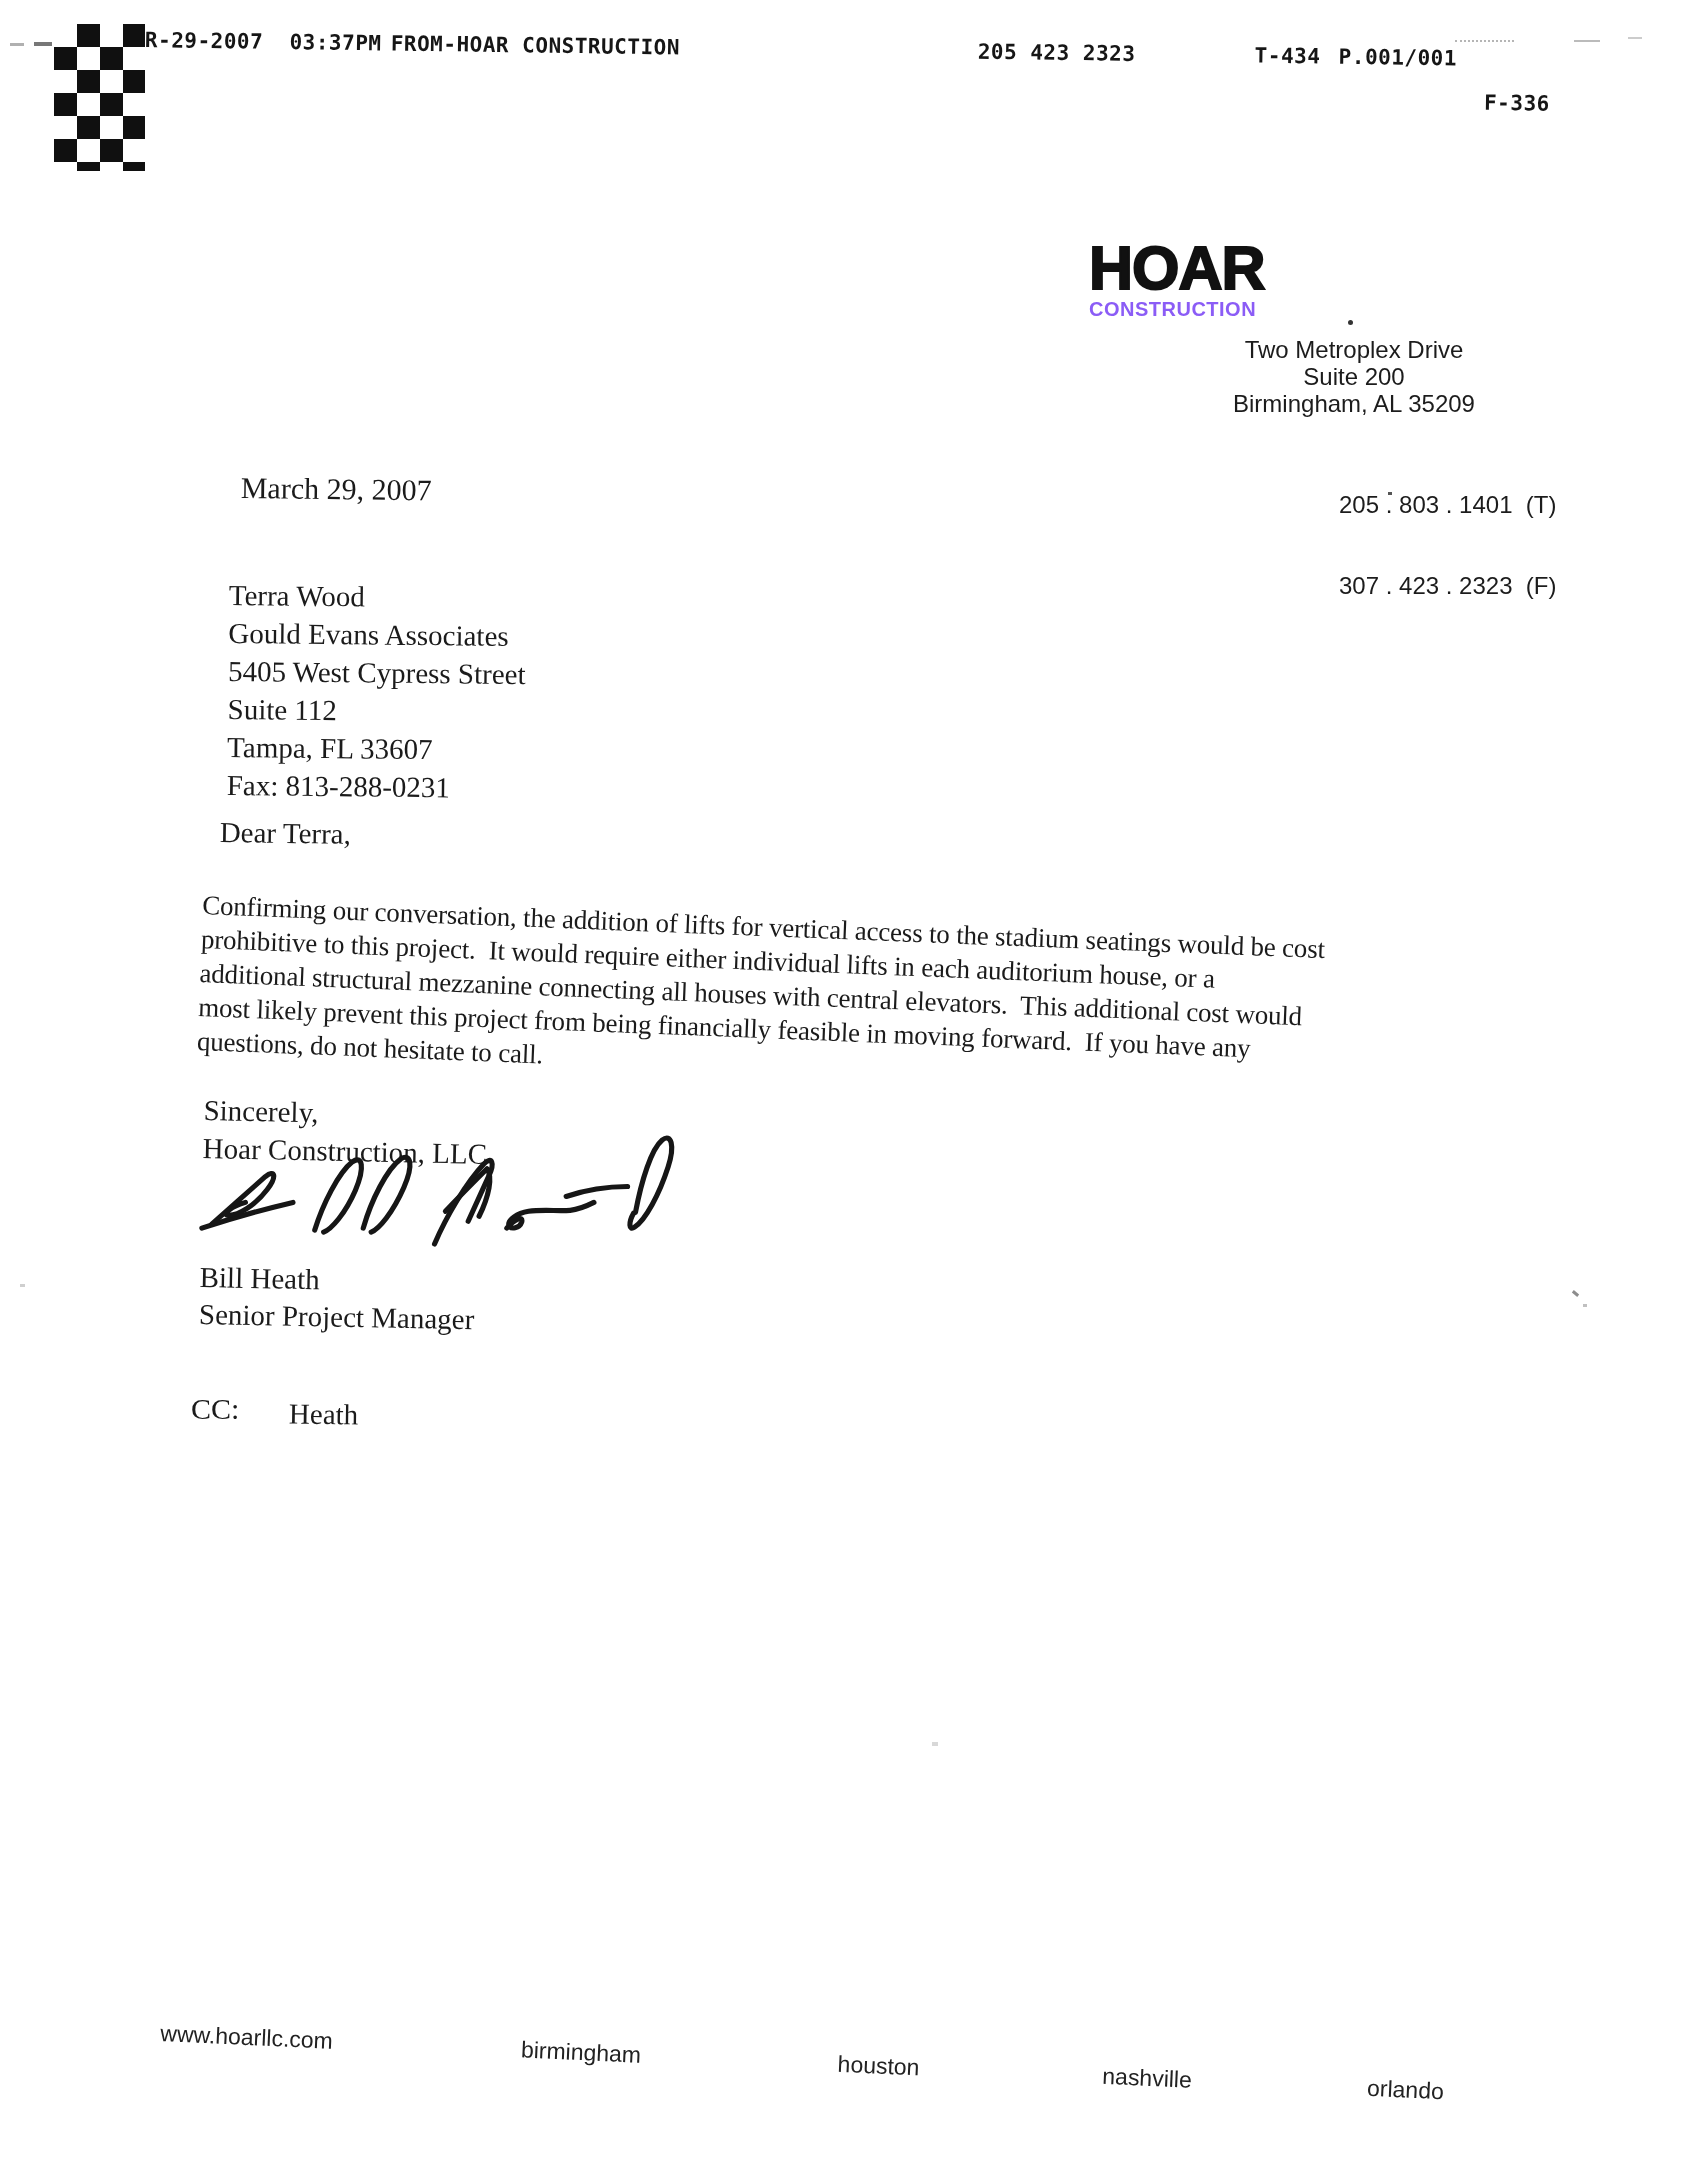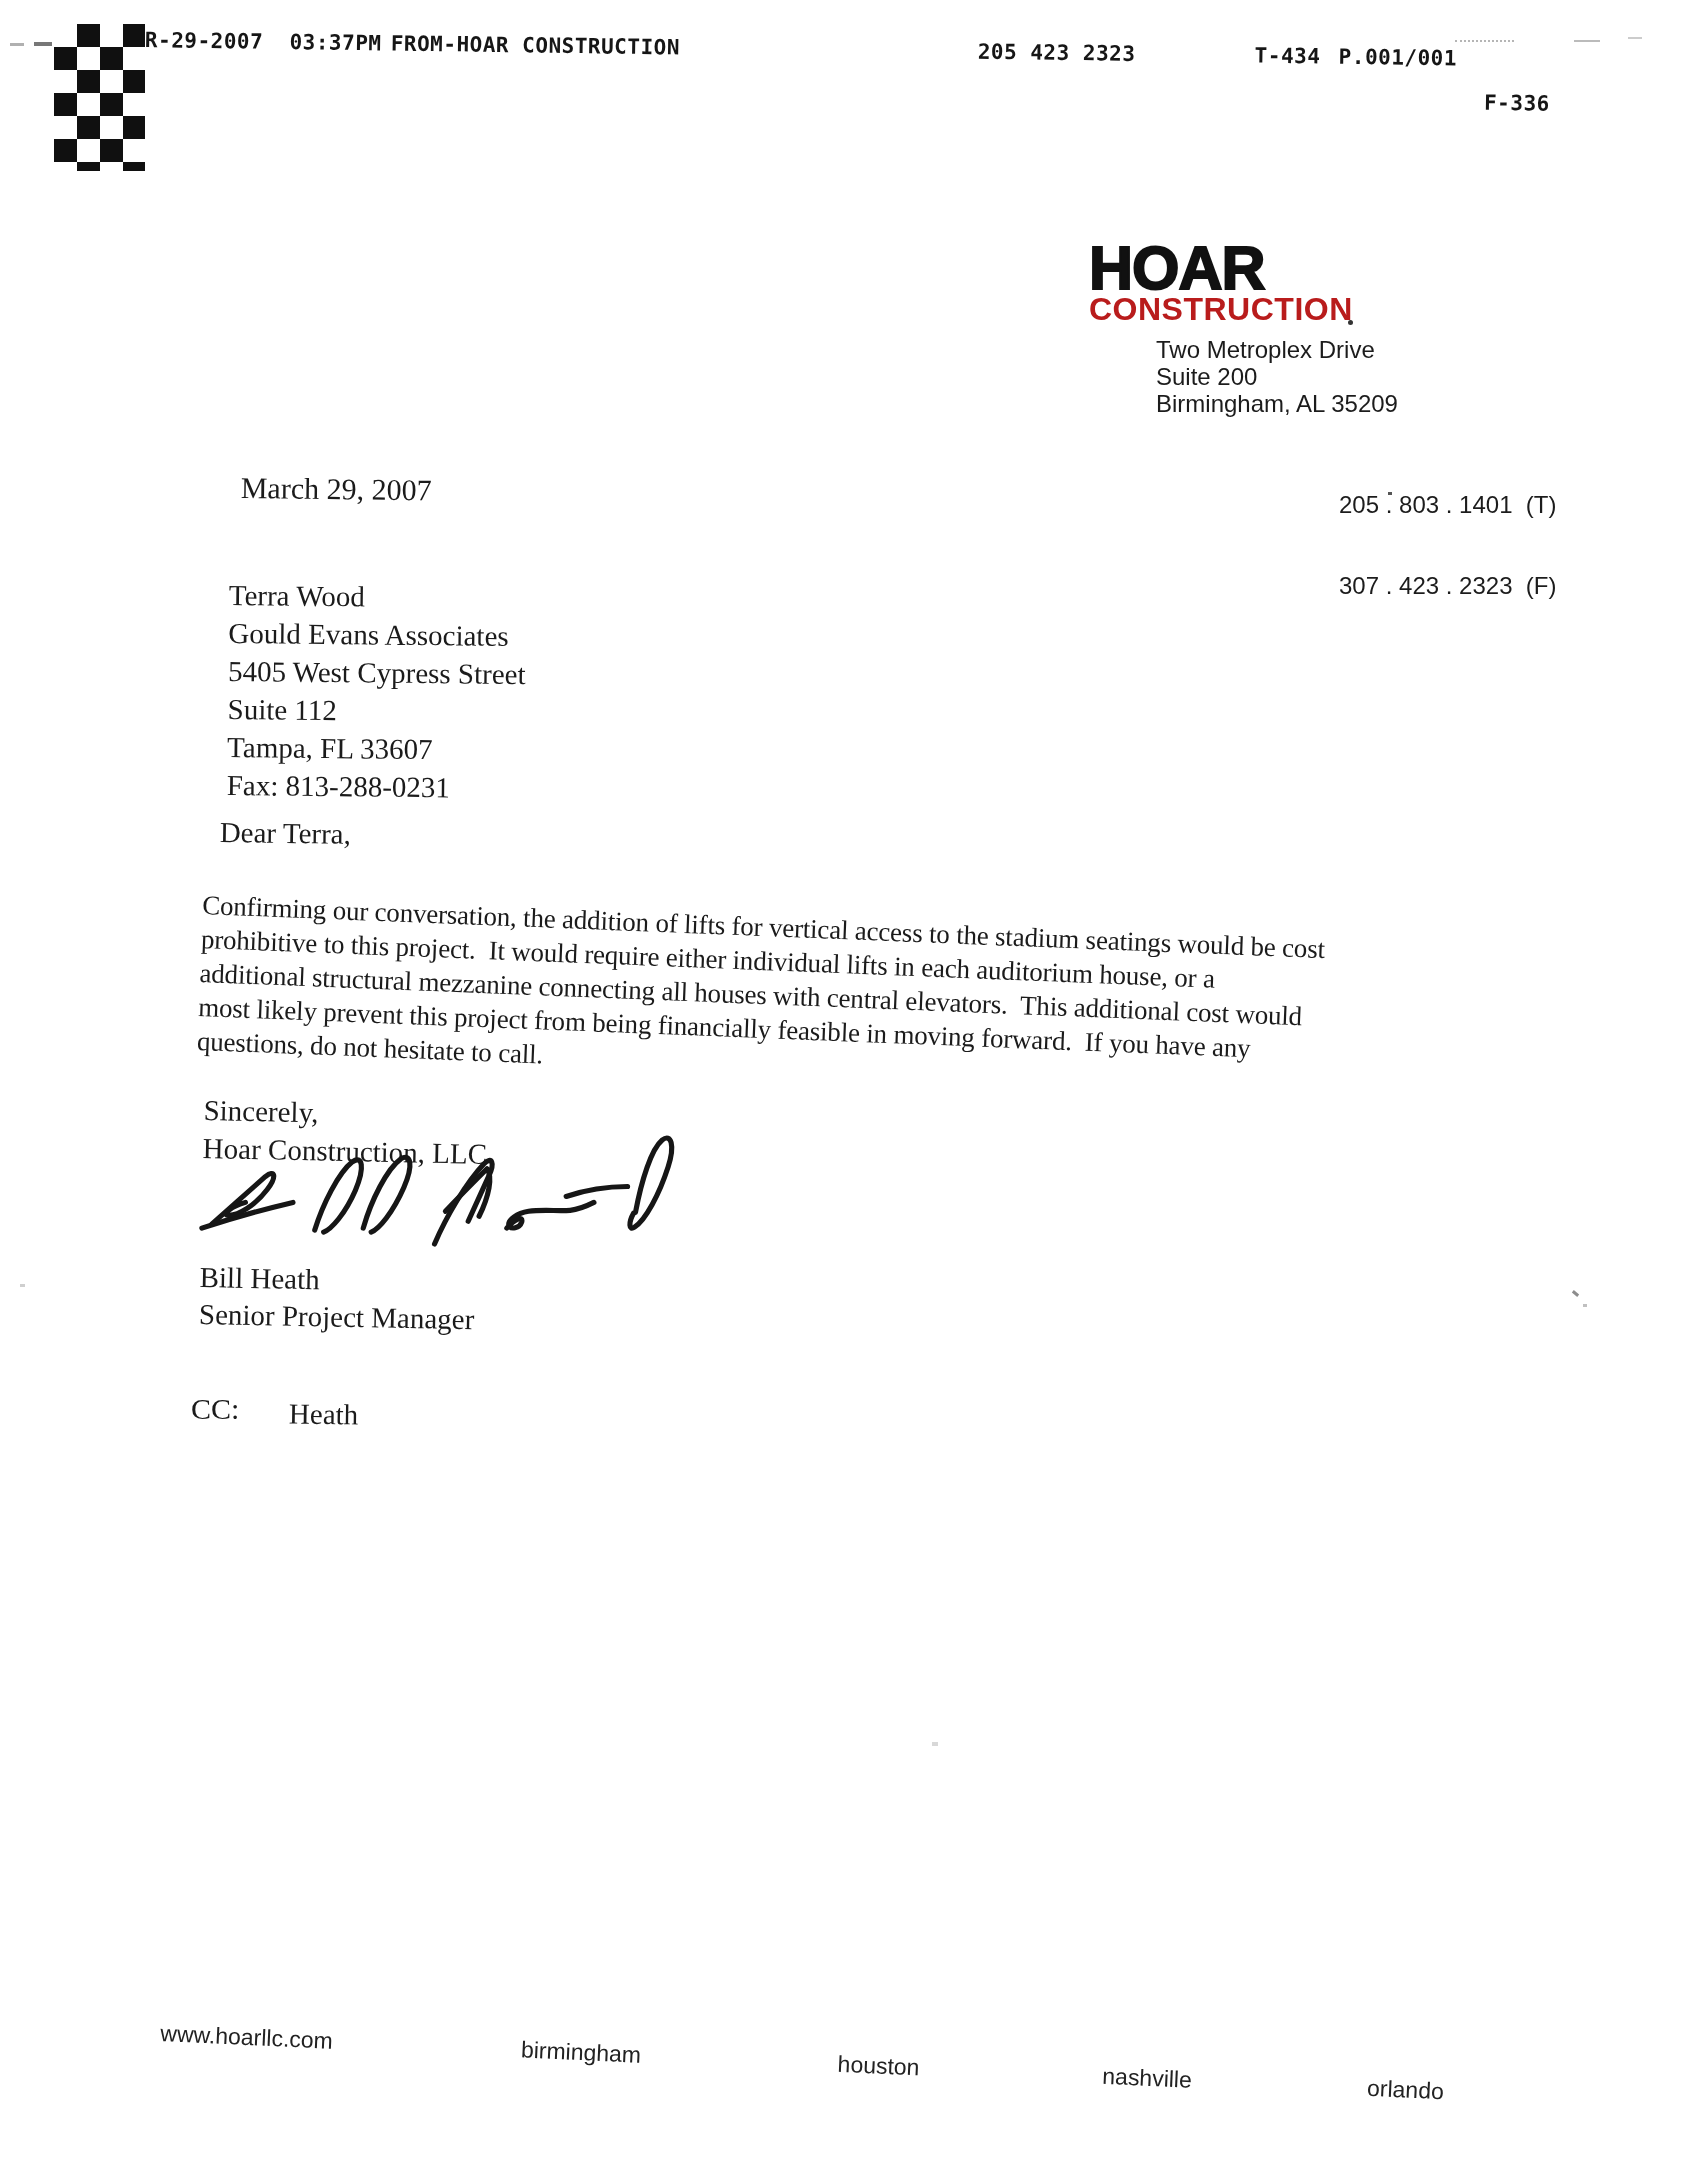--- a/index.html
+++ b/index.html
@@ -31,24 +31,24 @@
   }
   
   .logo-block{position:absolute; right:129px; top:241px; width:465px; text-align:left;}
   .logo-name{
     font-family:"Liberation Sans","DejaVu Sans",sans-serif;
     font-weight:bold; font-size:61px; line-height:55px; letter-spacing:-1px;
     color:#111; -webkit-text-stroke:2px #111;
   }
   .logo-sub{
     font-family:"Liberation Sans","DejaVu Sans",sans-serif;
-    font-weight:bold; font-size:32px; line-height:26px; letter-spacing:0.5px; color:#b91c1c;
+    font-weight:bold; font-size:20px; line-height:26px; letter-spacing:0.5px; color:#8b5cf6;
   }
   .lh-address{
-    position:absolute; right:131px; top:336px; width:396px; text-align:left;
+    position:absolute; right:131px; top:336px; width:396px; text-align:center;
     font-family:"Liberation Sans","DejaVu Sans",sans-serif;
     font-size:24px; line-height:27px; color:#1c1c1c;
   }
   .lh-phones{
     position:absolute; left:1339px; top:437px;
     font-family:"Liberation Sans","DejaVu Sans",sans-serif;
     font-size:24px; line-height:27px; color:#1c1c1c; white-space:pre;
   }
   
   .date{position:absolute; left:241px; top:471px; font-size:30px; transform:rotate(0.7deg); transform-origin:0 0;}

